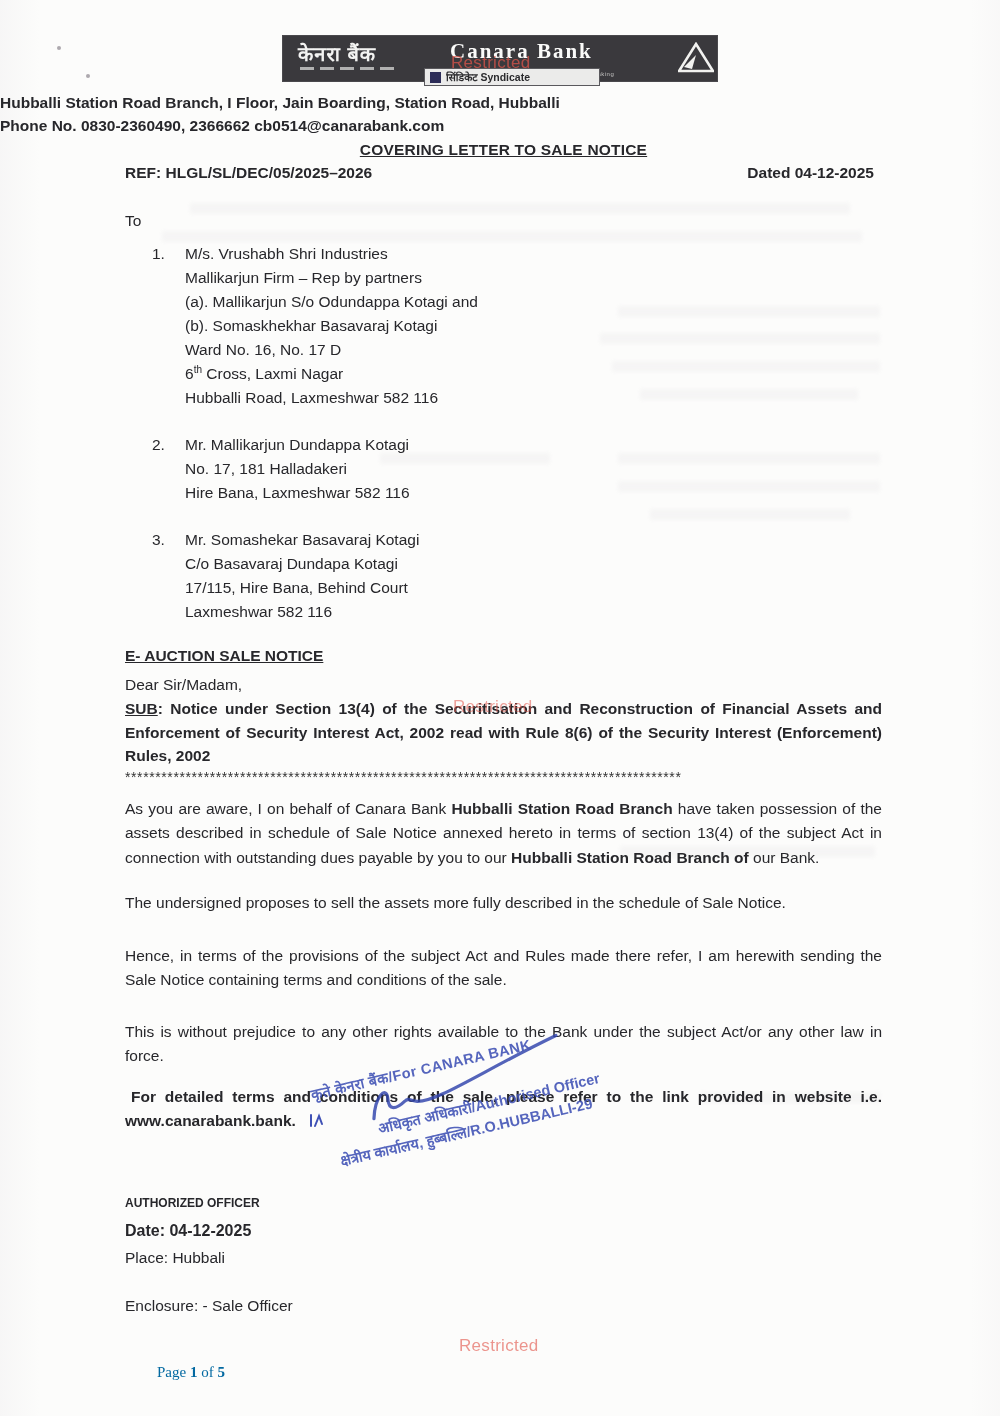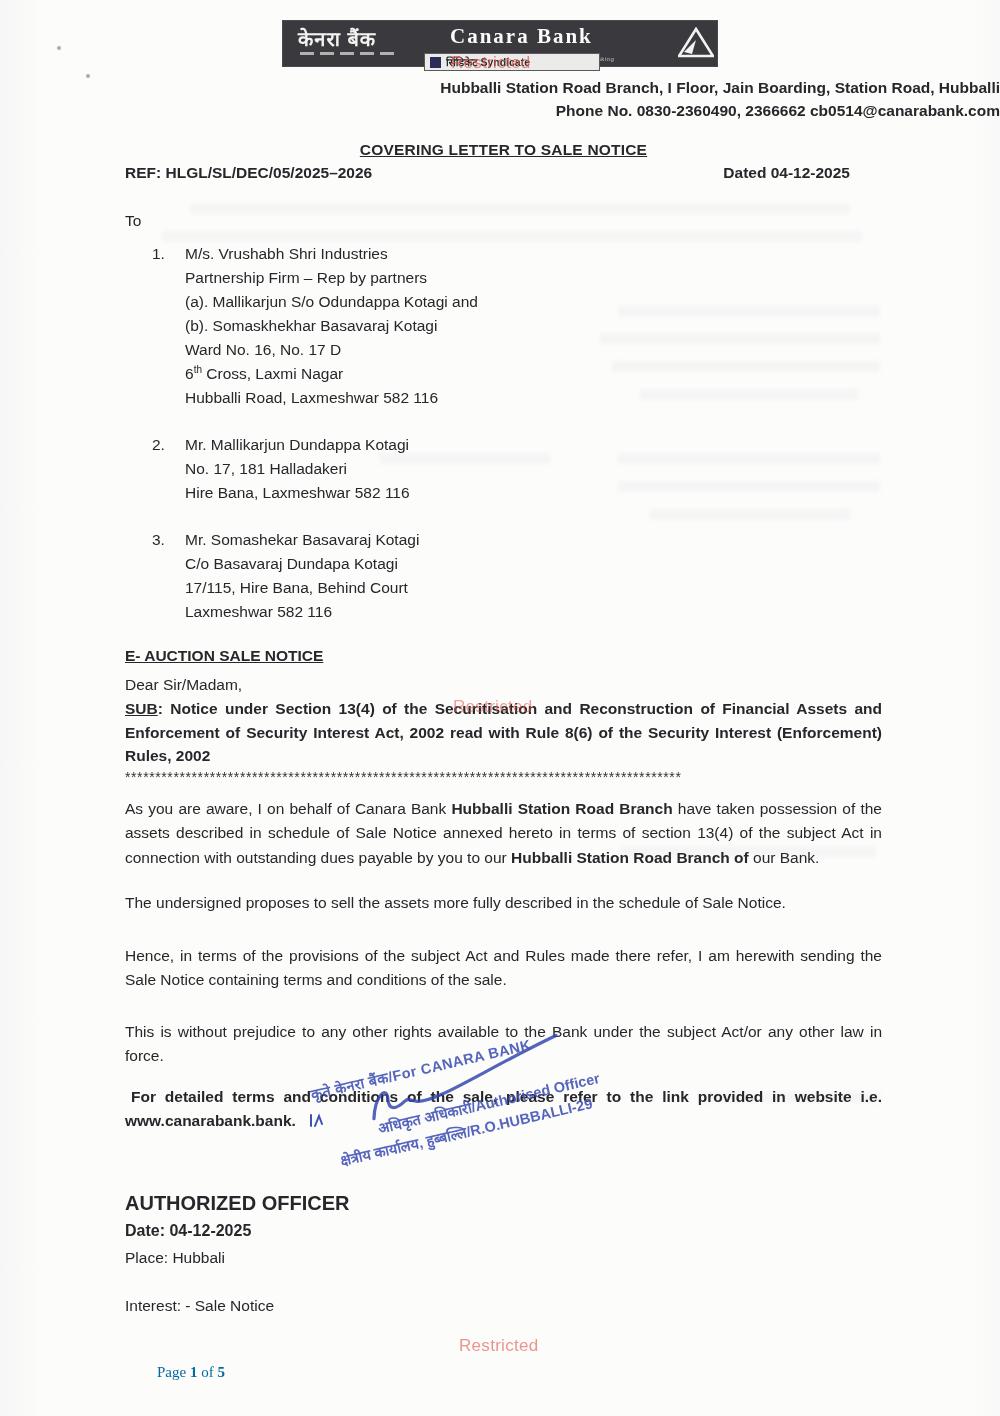--- a/index.html
+++ b/index.html
@@ -5,21 +5,21 @@
   html,body{margin:0;padding:0;}
   body{
     width:1000px;height:1416px;position:relative;overflow:hidden;
     background:#fcfcfb;color:#27272b;
     font-family:"Liberation Sans",sans-serif;font-size:15.5px;
   }
   .scan-tint{position:absolute;inset:0;pointer-events:none;
     background:linear-gradient(90deg,rgba(210,205,212,.12),rgba(255,255,255,0) 40px),
                linear-gradient(270deg,rgba(220,216,222,.10),rgba(255,255,255,0) 30px);}
   
-  .header{position:absolute;left:0;top:0;width:100%;text-align:right;}
+  .header{position:absolute;left:0;top:15px;width:100%;text-align:left;}
   .banner{position:relative;margin:20px auto 0;width:436px;height:47px;background:#3a393d;
     box-shadow:0 0 0 1px #4a494d inset;}
   .hindi-name{position:absolute;left:16px;top:5px;color:#f3f3f2;font-weight:bold;
     font-size:20px;letter-spacing:1px;white-space:nowrap;}
   .tiny-bars{position:absolute;left:18px;top:32px;width:96px;height:3px;
     background:repeating-linear-gradient(90deg,#cfcfce 0 14px,transparent 14px 20px);opacity:.8;}
   .eng-name{position:absolute;left:168px;top:4px;color:#fbfbfa;font-family:"Liberation Serif",serif;
     font-weight:bold;font-size:21px;letter-spacing:2px;white-space:nowrap;}
   .logo-subtext{position:absolute;left:222px;top:36px;color:#d8d8d6;font-size:6px;
     letter-spacing:.5px;white-space:nowrap;opacity:.85;}
@@ -34,42 +34,42 @@
   .restricted{position:absolute;color:#e2564b;font-size:17px;letter-spacing:.3px;
     pointer-events:none;z-index:5;}
   .rst-top{left:451px;top:53px;opacity:.72;}
   .rst-mid{left:453px;top:697px;opacity:.55;}
   .rst-bot{left:459px;top:1336px;opacity:.62;}
   
   .content{position:absolute;left:125px;top:0;width:757px;}
   .title{ text-align:center;margin-top:141px;font-weight:bold;}
   .title span{text-decoration:underline;letter-spacing:.2px;}
   .ref-row{display:flex;justify-content:space-between;margin-top:5px;font-weight:bold;gap:32px;}
-  .ref-right{margin-right:32px;}
+  .ref-right{margin-right:8px;}
   .to-label{margin-top:27px;line-height:24px;}
   .addressees{margin-top:9px;}
   .addr-item{display:flex;margin-bottom:23px;}
   .addr-item .num{width:33px;flex:0 0 auto;padding-left:27px;line-height:24px;}
   .addr-item .lines div{line-height:24px;}
   sup{font-size:10px;line-height:0;}
   .notice-heading{text-align:left;margin-top:15px;font-weight:bold;}
   .notice-heading span{text-decoration:underline;}
   .salutation{margin-top:8px;line-height:23px;}
   .subject{font-weight:bold;text-align:justify;line-height:23.5px;margin-top:1px;}
   .subject .sub-label{text-decoration:underline;}
   .separator{margin-top:1px;font-size:14px;letter-spacing:.6px;white-space:nowrap;overflow:hidden;color:#333;}
   .para{ text-align:justify;line-height:24.5px;}
   .p-possession{margin-top:12px;}
   .p-undersigned{margin-top:21px;}
   .p-hence{margin-top:28px;}
   .p-prejudice{margin-top:27px;}
   .p-terms{margin-top:16px;font-weight:bold;text-indent:6px;}
   .pen-mark{display:inline-block;vertical-align:-3px;margin-left:6px;}
   .signoff{margin-top:53px;}
-  .signoff .auth{font-weight:bold;font-size:20px;line-height:27px;}
+  .signoff .auth{font-weight:bold;font-size:12px;line-height:27px;}
   .signoff .dateline{font-weight:bold;font-size:16px;line-height:27px;}
   .signoff .placeline{line-height:27px;}
   .enclosure{margin-top:23px;line-height:24px;}
   
   .stamp{position:absolute;left:293px;top:1088px;width:350px;color:#3f51b5;opacity:.88;
     transform:rotate(-13deg);transform-origin:left top;font-weight:bold;z-index:4;}
   .stamp .s1{margin-left:16px;font-size:14.5px;letter-spacing:.4px;white-space:nowrap;}
   .stamp .s2{margin-left:74px;margin-top:28px;font-size:14.5px;white-space:nowrap;}
   .stamp .s3{margin-left:30px;margin-top:3px;font-size:14.5px;white-space:nowrap;}
   .sig-svg{position:absolute;left:58px;top:-2px;}
@@ -140,21 +140,21 @@
   </div>
 
   <div class="to-label">To</div>
 
   <div class="addressees">
 
     <div class="addr-item">
       <div class="num">1.</div>
       <div class="lines">
         <div>M/s. Vrushabh Shri Industries</div>
-        <div>Partnership Firm – Rep by partners</div>
+        <div>Mallikarjun Firm – Rep by partners</div>
         <div>(a). Mallikarjun S/o Odundappa Kotagi and</div>
         <div>(b). Somaskhekhar Basavaraj Kotagi</div>
         <div>Ward No. 16, No. 17 D</div>
         <div><span>6</span><sup>th</sup><span> Cross, Laxmi Nagar</span></div>
         <div>Hubballi Road, Laxmeshwar 582 116</div>
       </div>
     </div>
 
     <div class="addr-item">
       <div class="num">2.</div>
@@ -203,21 +203,21 @@
           <path d="M3,2 L3,13 M7,13 L11,3 L14,11" fill="none" stroke="#3f51b5" stroke-width="2" stroke-linecap="round"></path>
         </svg></span>
   </div>
 
   <div class="signoff">
     <div class="auth">AUTHORIZED OFFICER</div>
     <div class="dateline">Date: 04-12-2025</div>
     <div class="placeline">Place: Hubbali</div>
   </div>
 
-  <div class="enclosure">Interest: - Sale Notice</div>
+  <div class="enclosure">Enclosure: - Sale Officer</div>
 </div>
 
 <div class="stamp">
   <div class="s1">कृते केनरा बैंक/For CANARA BANK</div>
   <div class="sig-svg">
     <svg width="230" height="62" viewBox="0 0 230 62">
       <path d="M14,50 C20,28 34,20 32,34 C30,46 38,46 48,40 C52,37 54,41 60,43 C80,48 130,28 210,10" fill="none" stroke="#3346ad" stroke-width="3.2" stroke-linecap="round" opacity="0.95"></path>
     </svg>
   </div>
   <div class="s2">अधिकृत अधिकारी/Authorised Officer</div>

